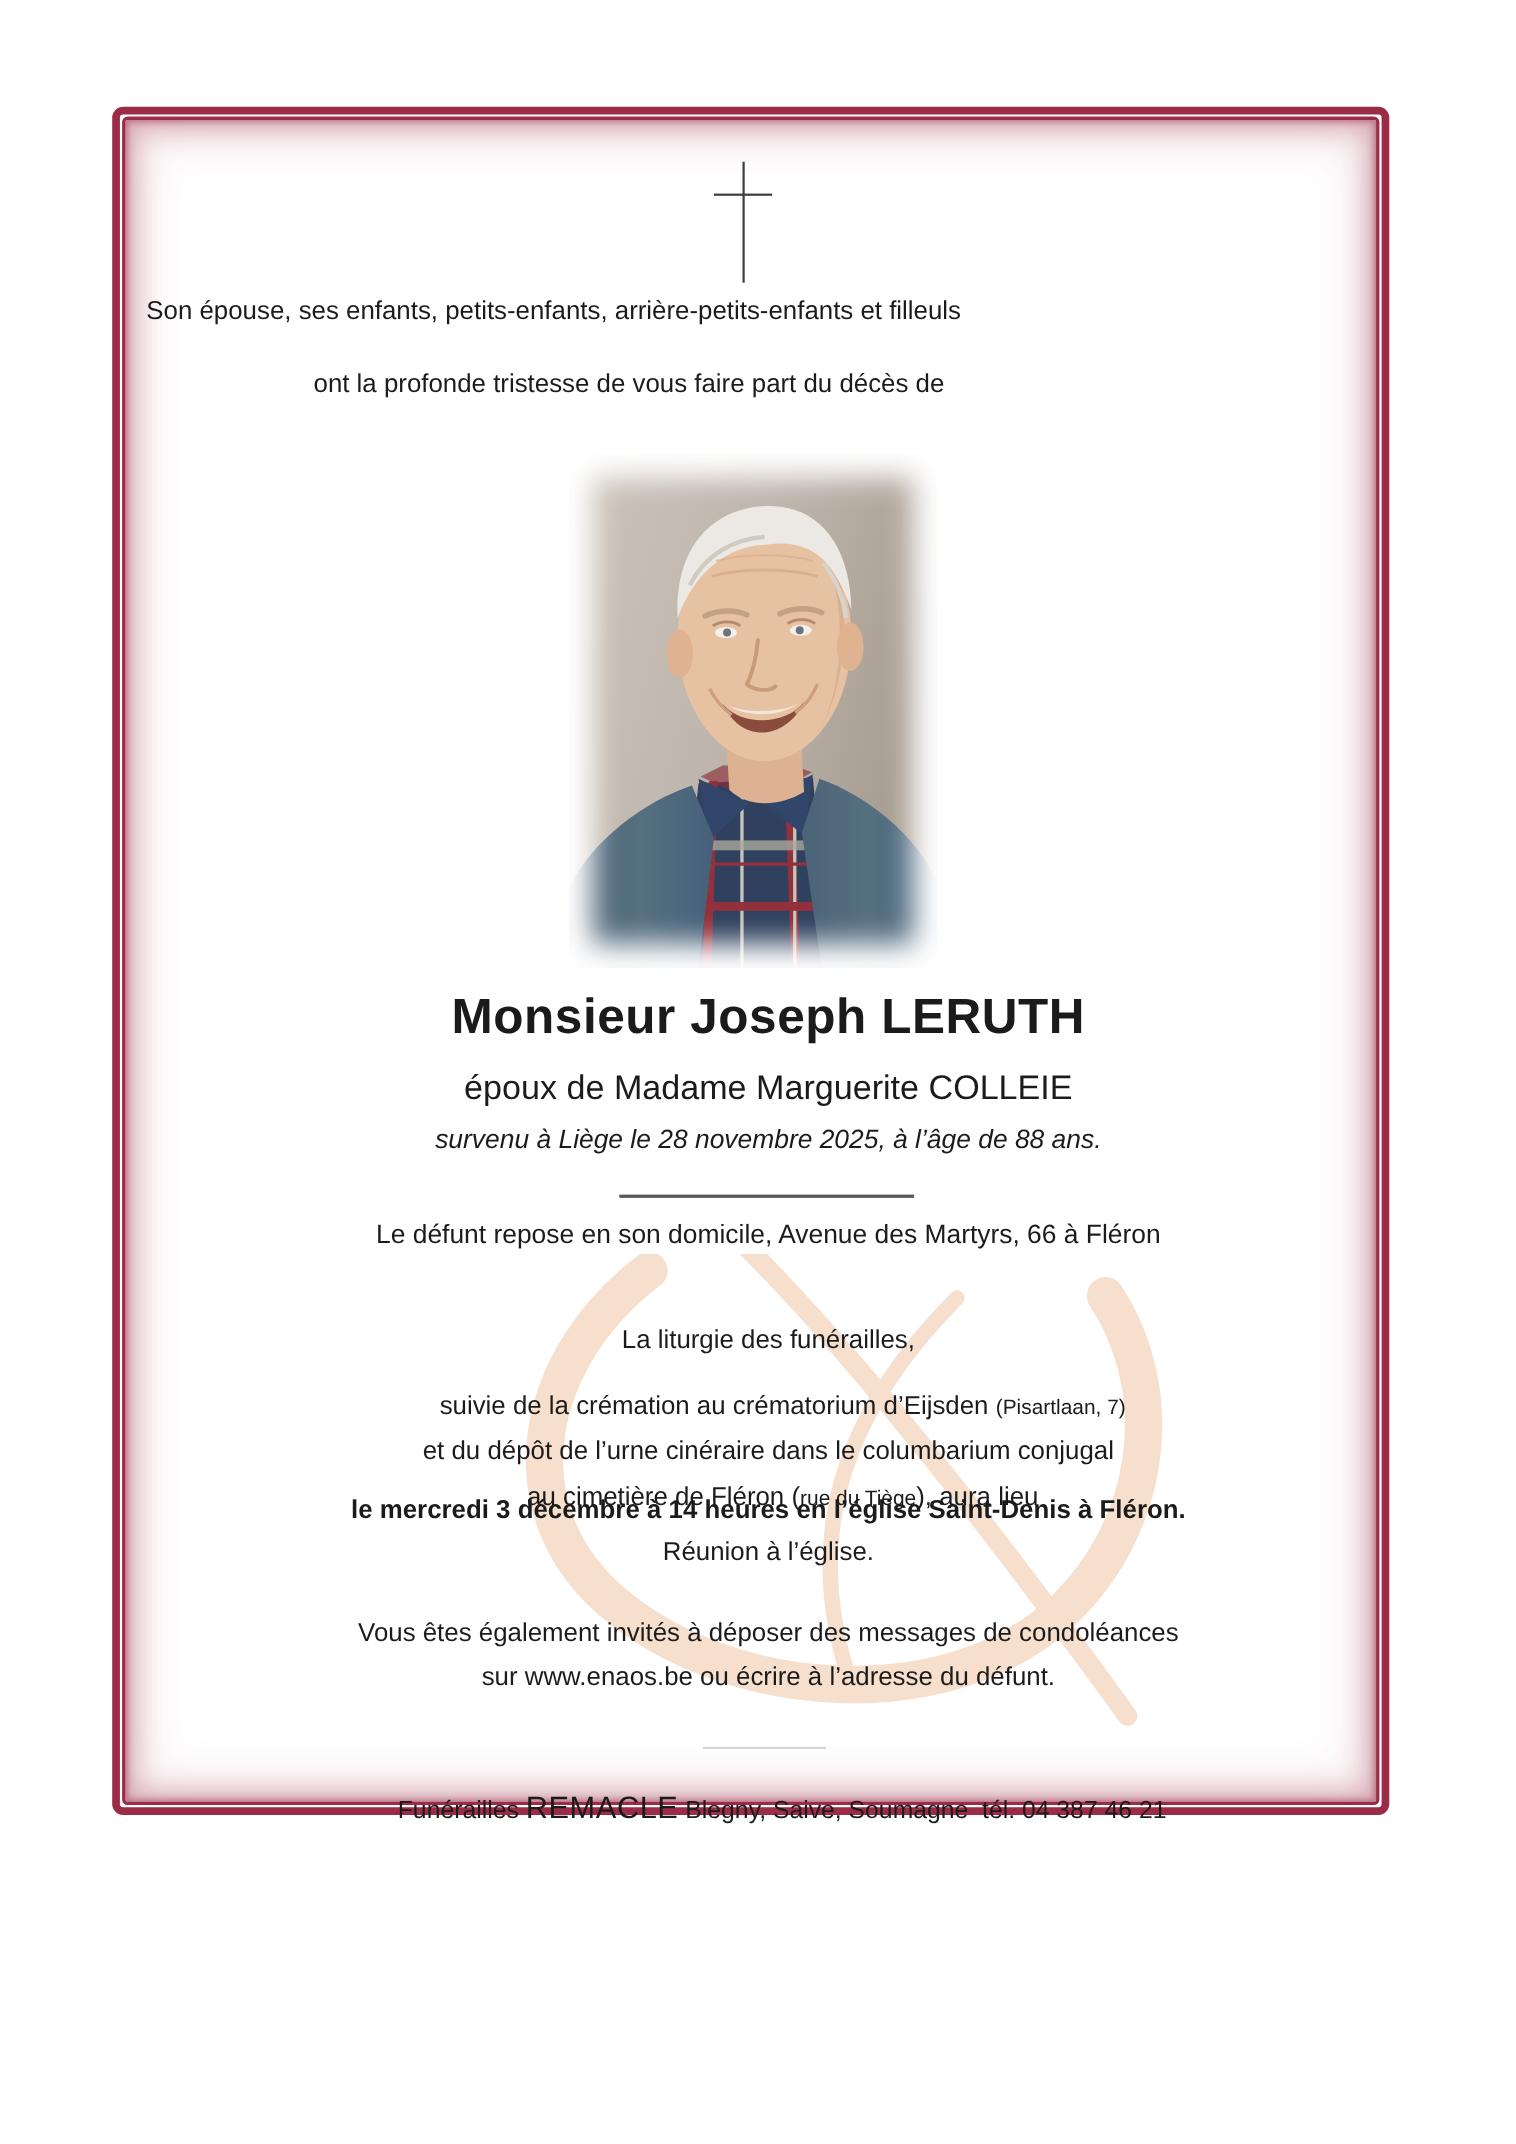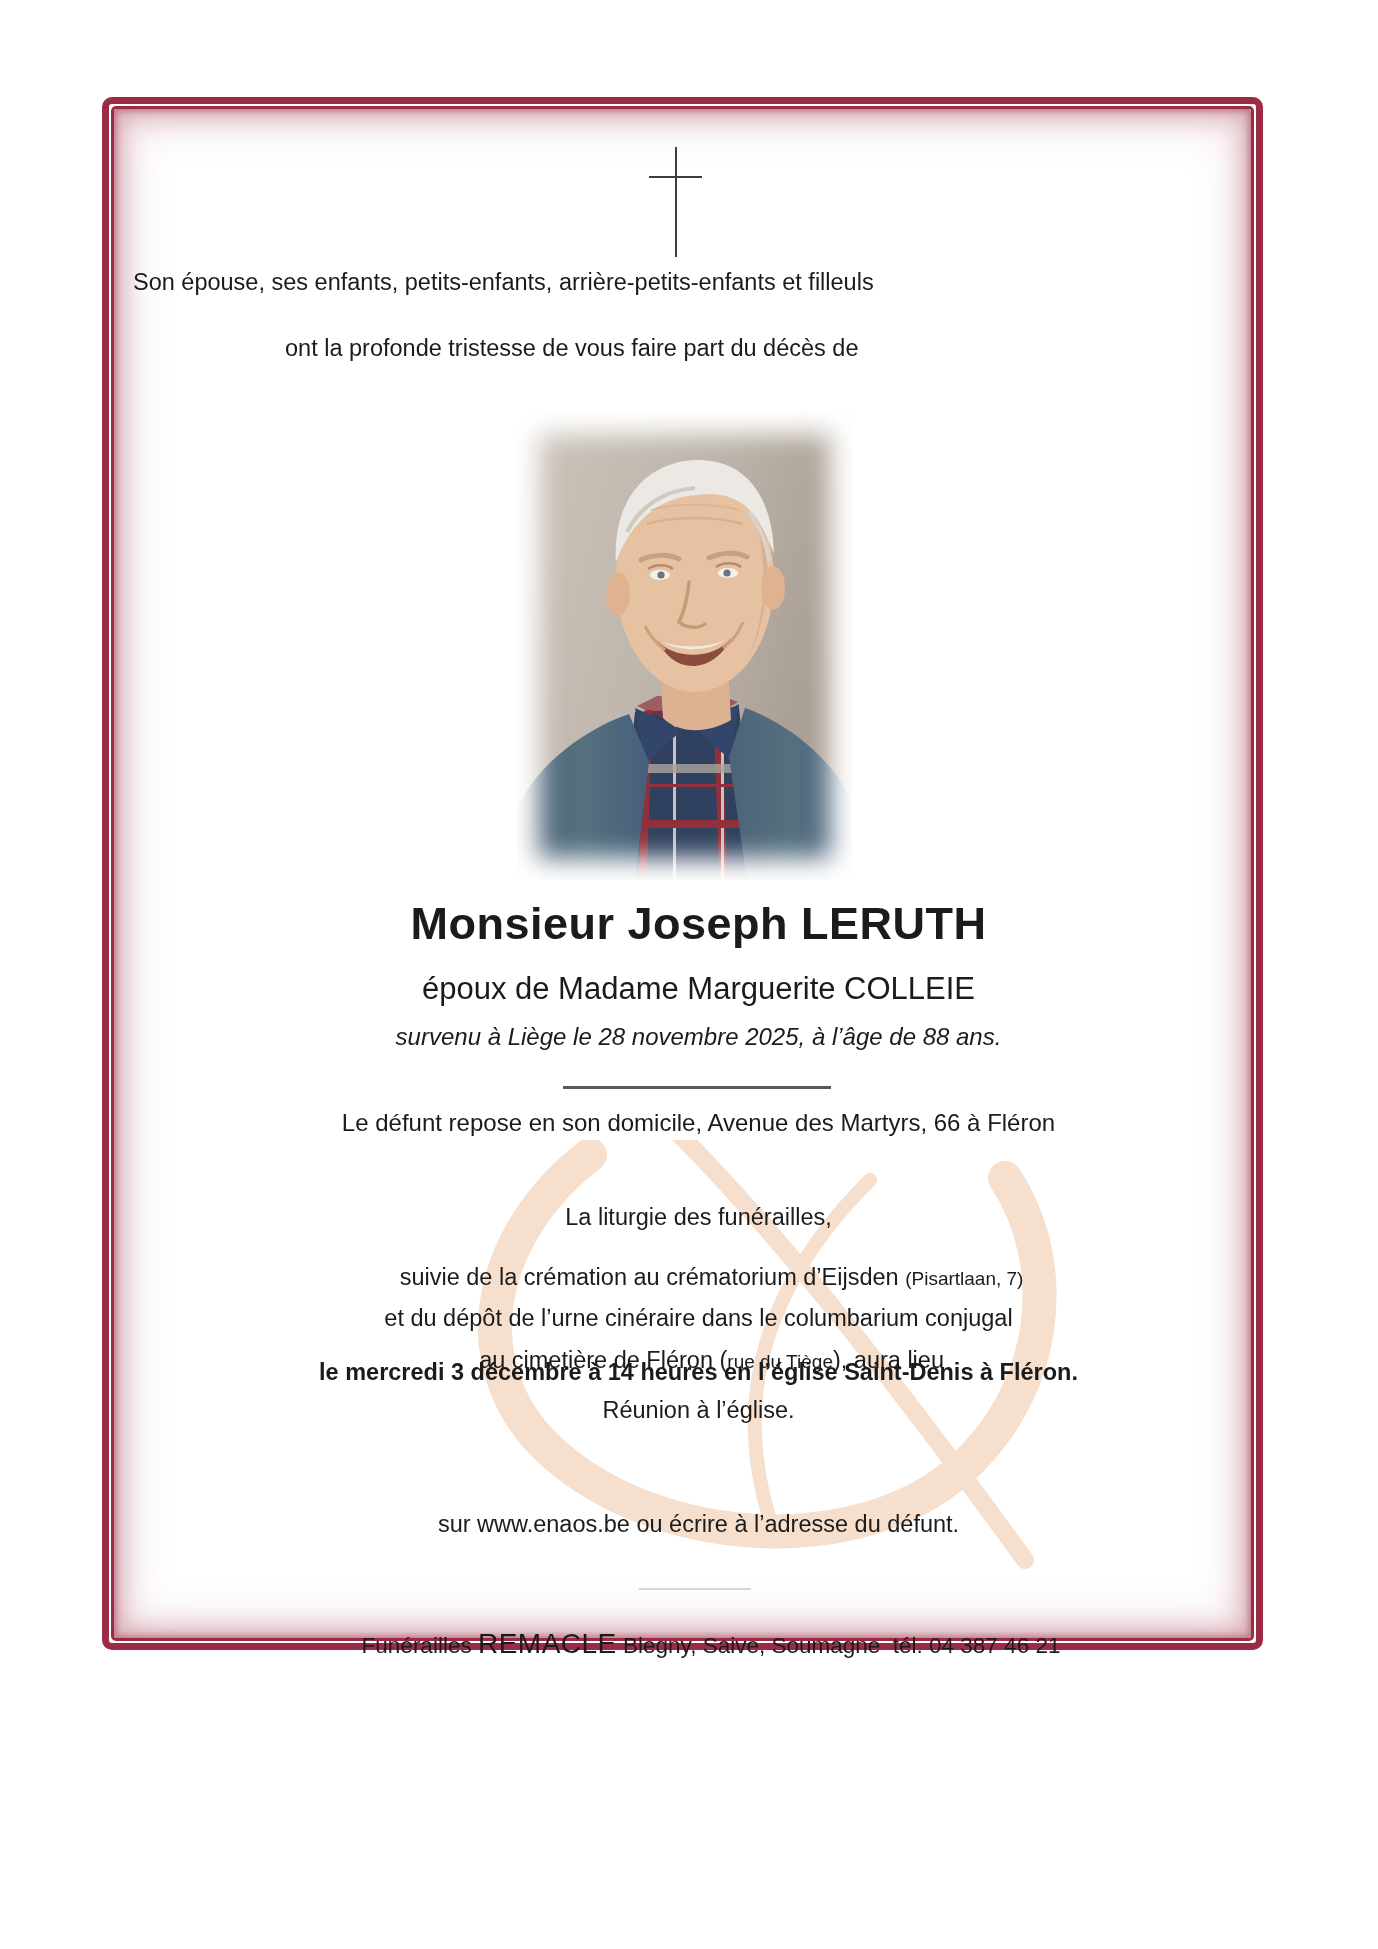--- a/index.html
+++ b/index.html
@@ -189,20 +189,21 @@
 
   <div class="t centered lit3">et du dépôt de l’urne cinéraire dans le columbarium conjugal</div>
 
   <div class="t centered lit4 keep-space">
     <span>au cimetière de Fléron (</span><span class="small-paren">rue du Tiège</span><span>), aura lieu</span>
   </div>
 
   <div class="t centered lit5">le mercredi 3 décembre à 14 heures en l’église Saint-Denis à Fléron.</div>
   <div class="t centered lit6">Réunion à l’église.</div>
 
+  <div class="t centered cond1">Vous êtes également invités à déposer des messages de condoléances</div>
   <div class="t centered cond2">sur www.enaos.be ou écrire à l’adresse du défunt.</div>
 
   <div class="divider-foot"></div>
 
   <div class="t centered footer-line keep-space">
     <span>Funérailles </span><span class="brand">REMACLE</span><span> Blegny, Saive, Soumagne  tél. 04 387 46 21</span>
   </div>
 
 </div>
 

